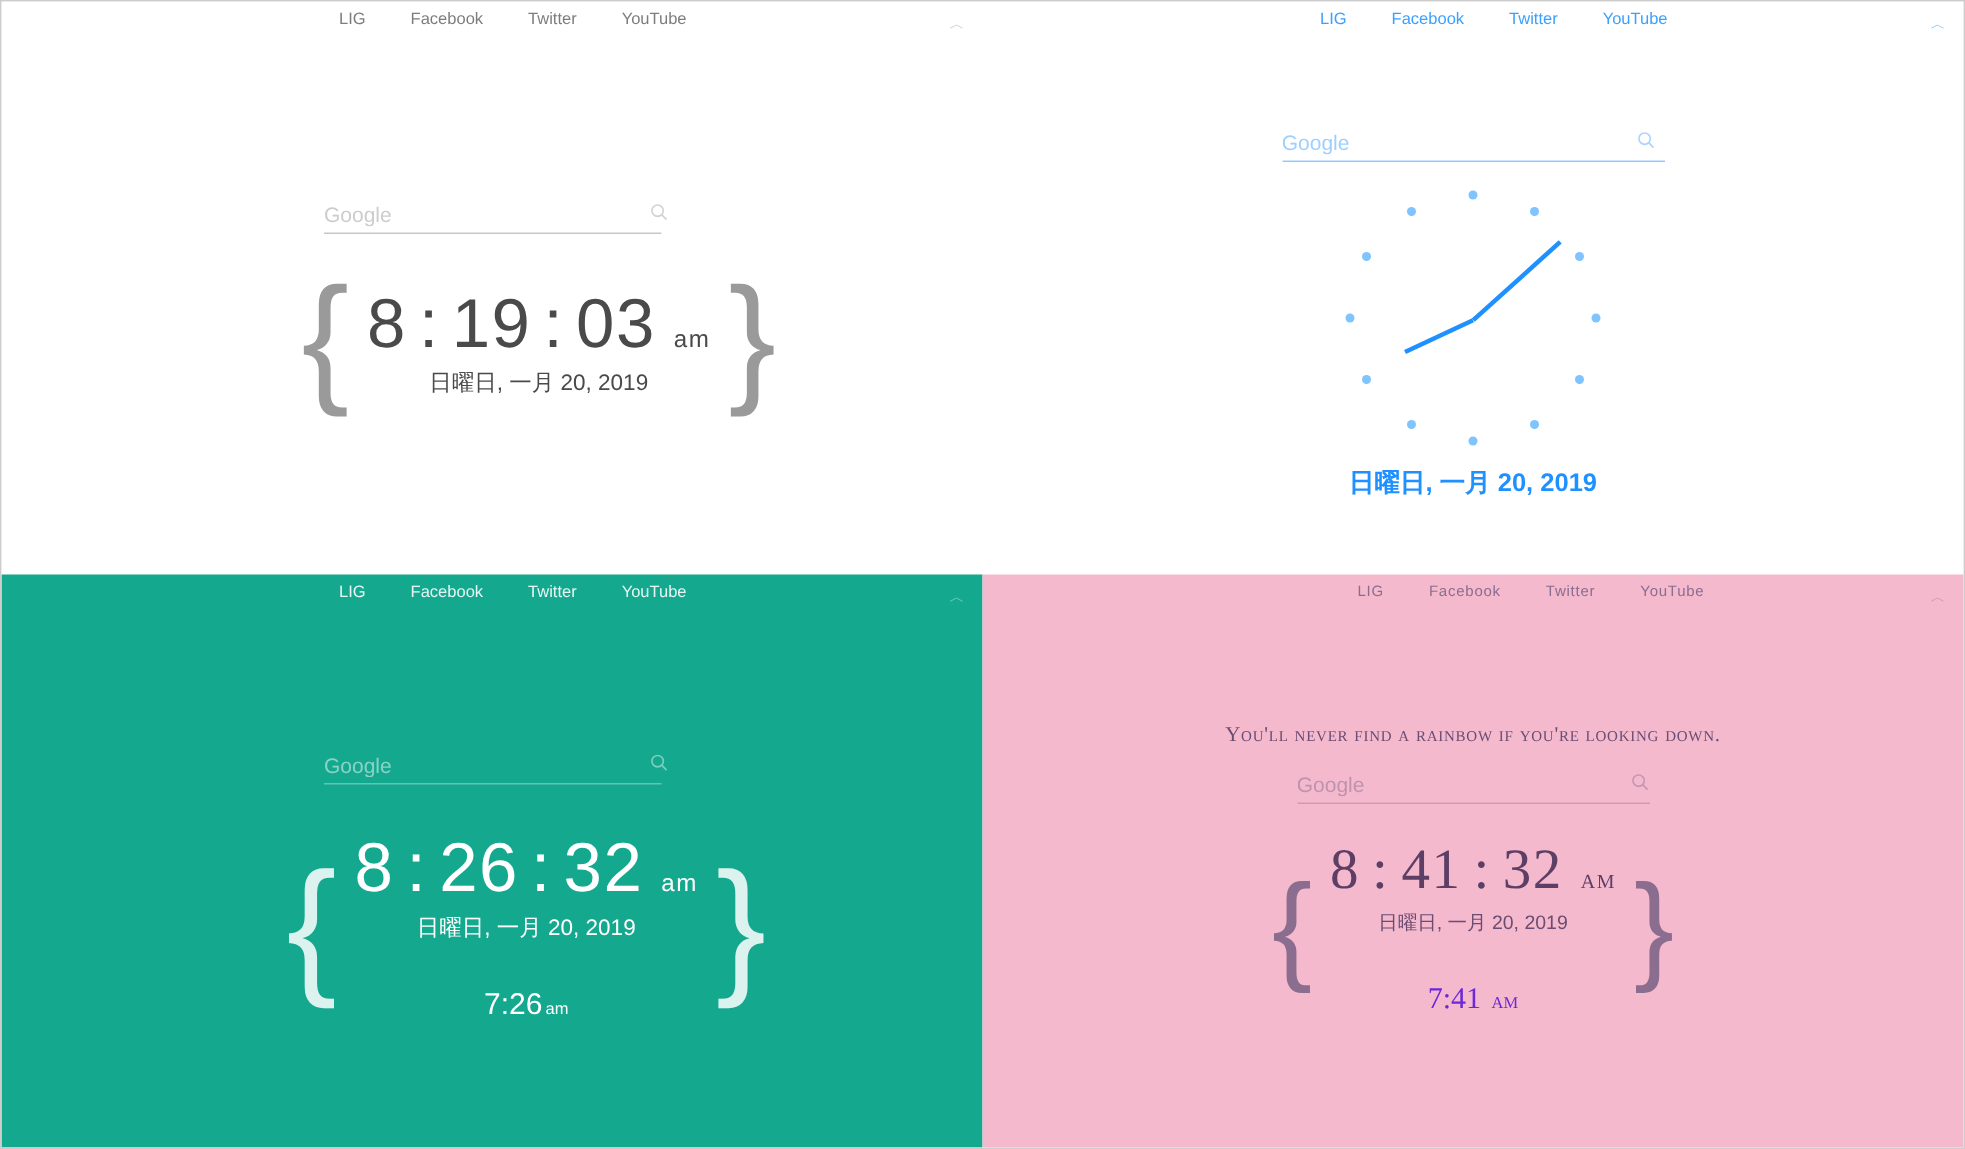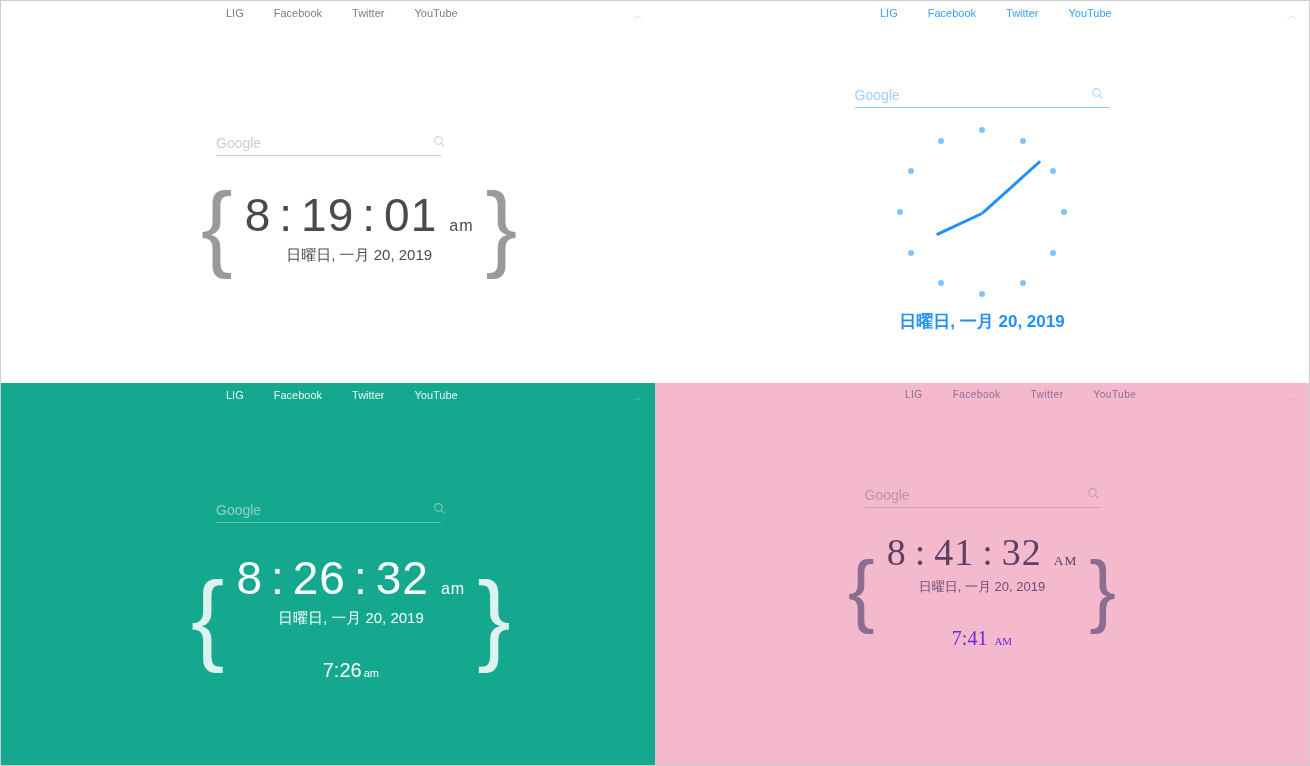--- a/index.html
+++ b/index.html
@@ -101,21 +101,21 @@
         </span>
       </div>
       <div class="clock-row">
         <span class="brace">{</span>
         <div class="mid">
           <div class="time">
             <span>8</span>
               <span class="colon">:</span>
               <span>19</span>
               <span class="colon">:</span>
-              <span>01</span>
+              <span>03</span>
               <span class="ampm">am</span>
           </div>
           <div class="date-line">日曜日, 一月 20, 2019</div>
         </div>
         <span class="brace">}</span>
       </div>
     </div>
   </div>
 
   <div class="panel p2">
@@ -197,20 +197,21 @@
 
   <div class="panel p4">
     <div class="nav">
       <a>LIG</a>
       <a>Facebook</a>
       <a>Twitter</a>
       <a>YouTube</a>
     </div>
     <span class="chev">︿</span>
     <div class="content">
+      <div class="quote">You'll never find a rainbow if you're looking down.</div>
       <div class="search-wrap">
         <input class="search-input" placeholder="Google" style="">
         <span class="mag">
           <svg width="13" height="13" viewBox="0 0 24 24" fill="none" stroke="currentColor" stroke-width="2">
               <circle cx="10" cy="10" r="7"></circle>
               <line x1="21" y1="21" x2="15" y2="15"></line>
             </svg>
         </span>
       </div>
       <div class="clock-row">

